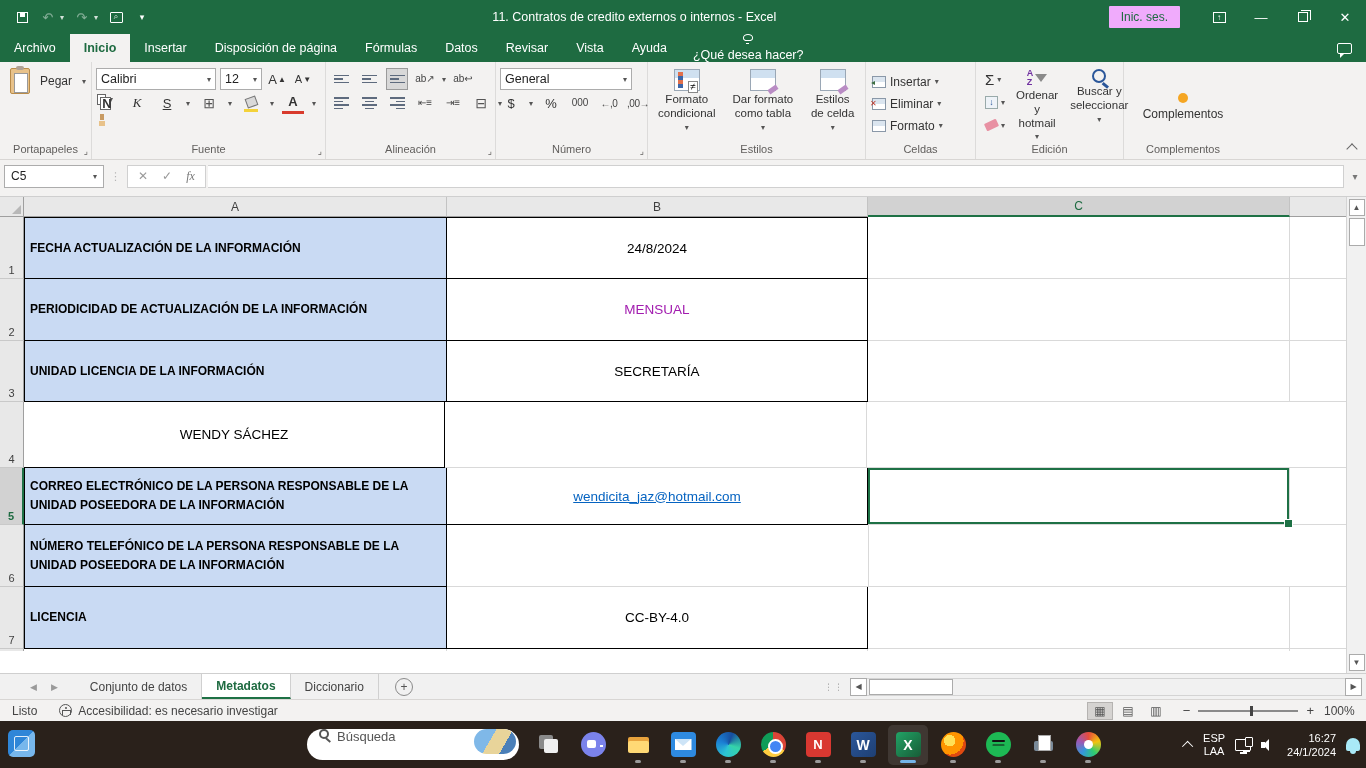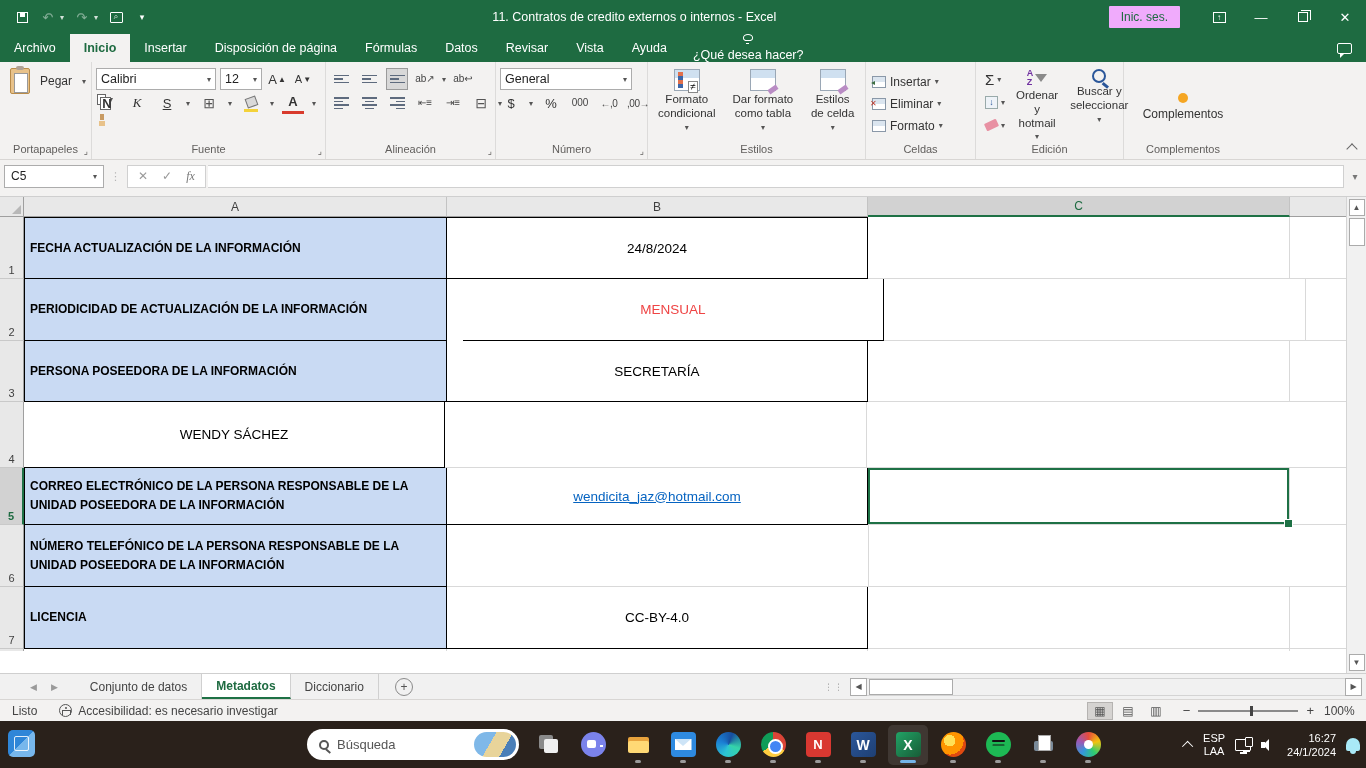--- a/index.html
+++ b/index.html
@@ -125,21 +125,21 @@
   .rnum { width:24px; background:#E8E8E8; border-right:1px solid #9f9f9f; border-bottom:1px solid #c9c9c9; font-size:11px; color:#3f3f3f; display:flex; align-items:flex-end; justify-content:center; padding-bottom:2px; flex:none; }
   .ca { width:423px; background:#C9DAF3; border-left:1px solid #000; border-right:1px solid #000; border-bottom:1px solid #000; font-size:12px; font-weight:bold; color:#000; display:flex; align-items:center; padding:2px 5px; line-height:1.55; flex:none; }
   .cb { width:421px; background:#fff; border-right:1px solid #000; border-bottom:1px solid #000; font-size:13.5px; color:#000; display:flex; align-items:center; justify-content:center; text-align:center; position:relative; flex:none; }
   .cc { width:422px; border-right:1px solid #d9d9d9; border-bottom:1px solid #d9d9d9; position:relative; flex:none; }
   .csp { flex:1; border-bottom:1px solid #d9d9d9; }
   .h1 { height:62px; } .h1 .ca,.h1 .cb { border-top:1px solid #000; }
   .h2 { height:62px; } .h3 { height:61px; } .h4 { height:66px; }
   .h5 { height:57px; } .h6 { height:62px; } .h7 { height:62px; }
   .h8 { flex:1; } .h8 .rnum { border-bottom:none; }
   .h8 .cx { width:423px; border-right:1px solid #d9d9d9; flex:none; }
-  .h2 .cb { color:#ef4444;margin-left:16px; }
+  .h2 .cb { color:#a21caf; }
   .h5 .cb span { color:#0563C1; text-decoration:underline; }
   .h5 .rnum { background:#D2D2D2; color:#1E6B41; border-right:2px solid #1E7145; font-weight:bold; }
   .h5 .cc { box-shadow: inset 0 0 0 2px #1E7145; }
   .h5 .cc::after { content:""; position:absolute; right:-4px; bottom:-4px; width:7px; height:7px; background:#1E7145; border:1.5px solid #fff; z-index:3; }
   .h6 .cb::before { content:""; position:absolute; left:0; top:0; border-top:8px solid #1E7145; border-right:8px solid transparent; }
   .vscroll { position:absolute; right:0; top:0; bottom:0; width:20px; background:#F1F1F1; border-left:1px solid #d4d4d4; display:flex; flex-direction:column; align-items:center; padding:2px 0; }
   .varrow { width:16px; height:17px; background:#fff; border:1px solid #ababab; display:flex; align-items:center; justify-content:center; font-size:8px; color:#555; }
   .vthumb { width:16px; height:28px; background:#fff; border:1px solid #ababab; margin-top:2px; }
   .vfill { flex:1; }
 
@@ -179,21 +179,21 @@
   .widgets { position:absolute; left:8px; top:9px; width:27px; height:27px; border-radius:5px; background:linear-gradient(135deg,#2f86d8 0 50%,#77b7ec 50% 100%); }
   .widgets::after { content:""; position:absolute; inset:6px; border:1.5px solid rgba(255,255,255,.85); border-radius:2px; }
   .tcenter { display:flex; align-items:center; gap:5px; }
   .tslot { width:40px; height:40px; display:flex; flex-direction:column; align-items:center; justify-content:center; position:relative; border-radius:5px; }
   .tslot.active { background:rgba(255,255,255,.10); }
   .tdot { position:absolute; bottom:2px; width:6px; height:3px; border-radius:2px; background:#9a9a9a; }
   .tdot.wide { width:16px; background:#74B4E8; }
   .ti { width:25px; height:25px; border-radius:4px; display:flex; align-items:center; justify-content:center; font-weight:bold; color:#fff; font-size:14px; }
   .start-ic { background:transparent; display:grid; grid-template-columns:11px 11px; grid-template-rows:11px 11px; gap:2px; }
   .start-ic b { background:#3DA2E8; border-radius:1px; }
-  .searchpill { width:212px; height:31px; background:#fff; border-radius:16px; display:flex; align-items:center; gap:8px; padding:0 3px 0 12px; margin:0 4px; }
+  .searchpill { width:212px; height:31px; background:#fff; border-radius:16px; display:flex; align-items:flex-start; gap:8px; padding:0 3px 0 12px; margin:0 4px; }
   .mag2 { width:10px; height:10px; border:2px solid #555; border-radius:50%; position:relative; flex:none; }
   .mag2::after { content:""; position:absolute; right:-4px; bottom:-4px; width:6px; height:2px; background:#555; transform:rotate(40deg); }
   .searchtxt { flex:1; font-size:13px; color:#555; }
   .searchimg { width:42px; height:25px; border-radius:13px; background:linear-gradient(120deg,#7fb8e8 0 40%,#e8d49a 40% 70%,#4a7fb8 70% 100%); flex:none; }
   .tv-ic { position:relative; background:transparent; }
   .tv-ic::before { content:""; position:absolute; left:3px; top:3px; width:14px; height:14px; background:#8a8a8a; border-radius:2px; }
   .tv-ic::after { content:""; position:absolute; left:8px; top:7px; width:14px; height:14px; background:#f0f0f0; border-radius:2px; }
   .chat-ic { background:#7B83EB; border-radius:50%; position:relative; }
   .chat-ic::after { content:""; position:absolute; left:6px; top:8px; width:9px; height:8px; background:#fff; border-radius:2px; box-shadow:10px 2px 0 -3px #fff; }
   .fold-ic { background:transparent; position:relative; }
@@ -544,21 +544,21 @@
     </div>
     <div class="grow h2">
       <div class="rnum">2</div>
       <div class="ca">PERIODICIDAD DE ACTUALIZACIÓN DE LA INFORMACIÓN</div>
       <div class="cb">MENSUAL</div>
       <div class="cc"></div>
         <div class="csp"></div>
     </div>
     <div class="grow h3">
       <div class="rnum">3</div>
-      <div class="ca">PERSONA POSEEDORA DE LA INFORMACIÓN</div>
+      <div class="ca">UNIDAD LICENCIA DE LA INFORMACIÓN</div>
       <div class="cb">SECRETARÍA</div>
       <div class="cc"></div>
         <div class="csp"></div>
     </div>
     <div class="grow h4">
       <div class="rnum">4</div>
       <div class="cb">WENDY SÁCHEZ</div>
       <div class="cc"></div>
         <div class="csp"></div>
     </div>

